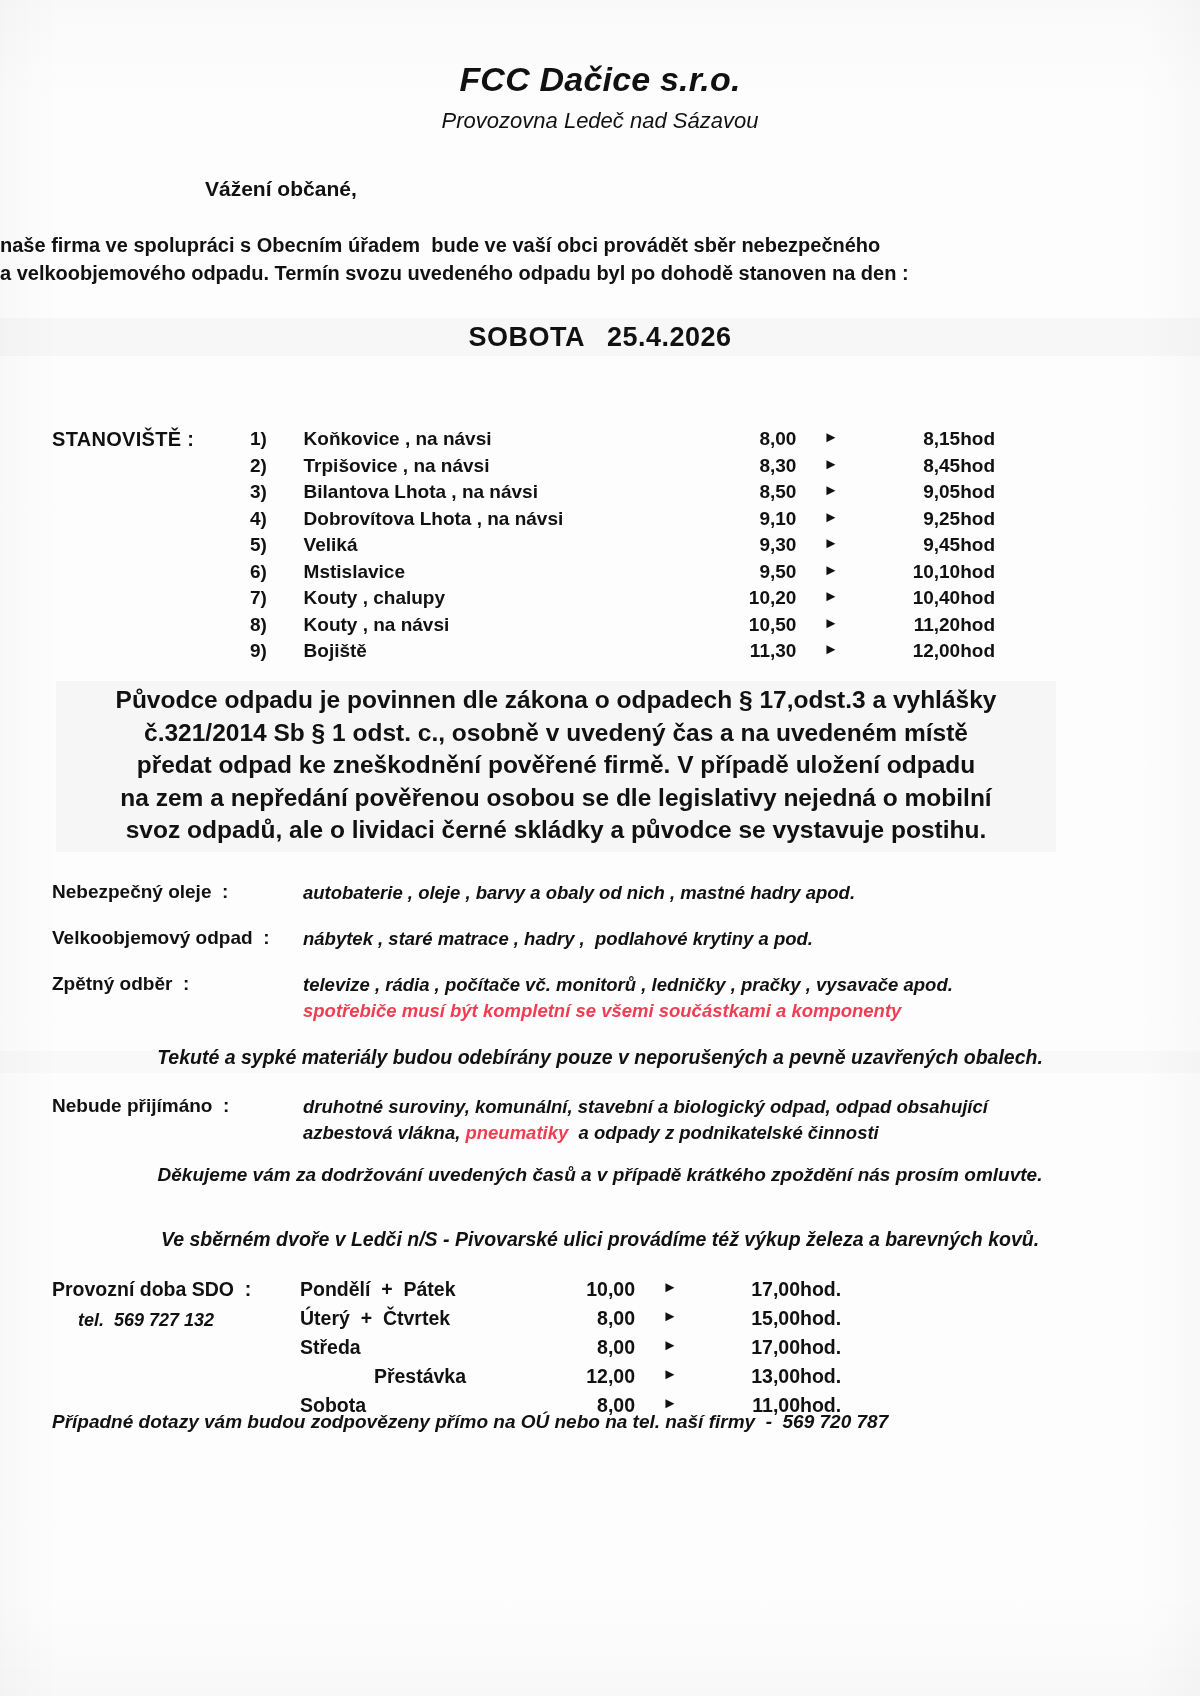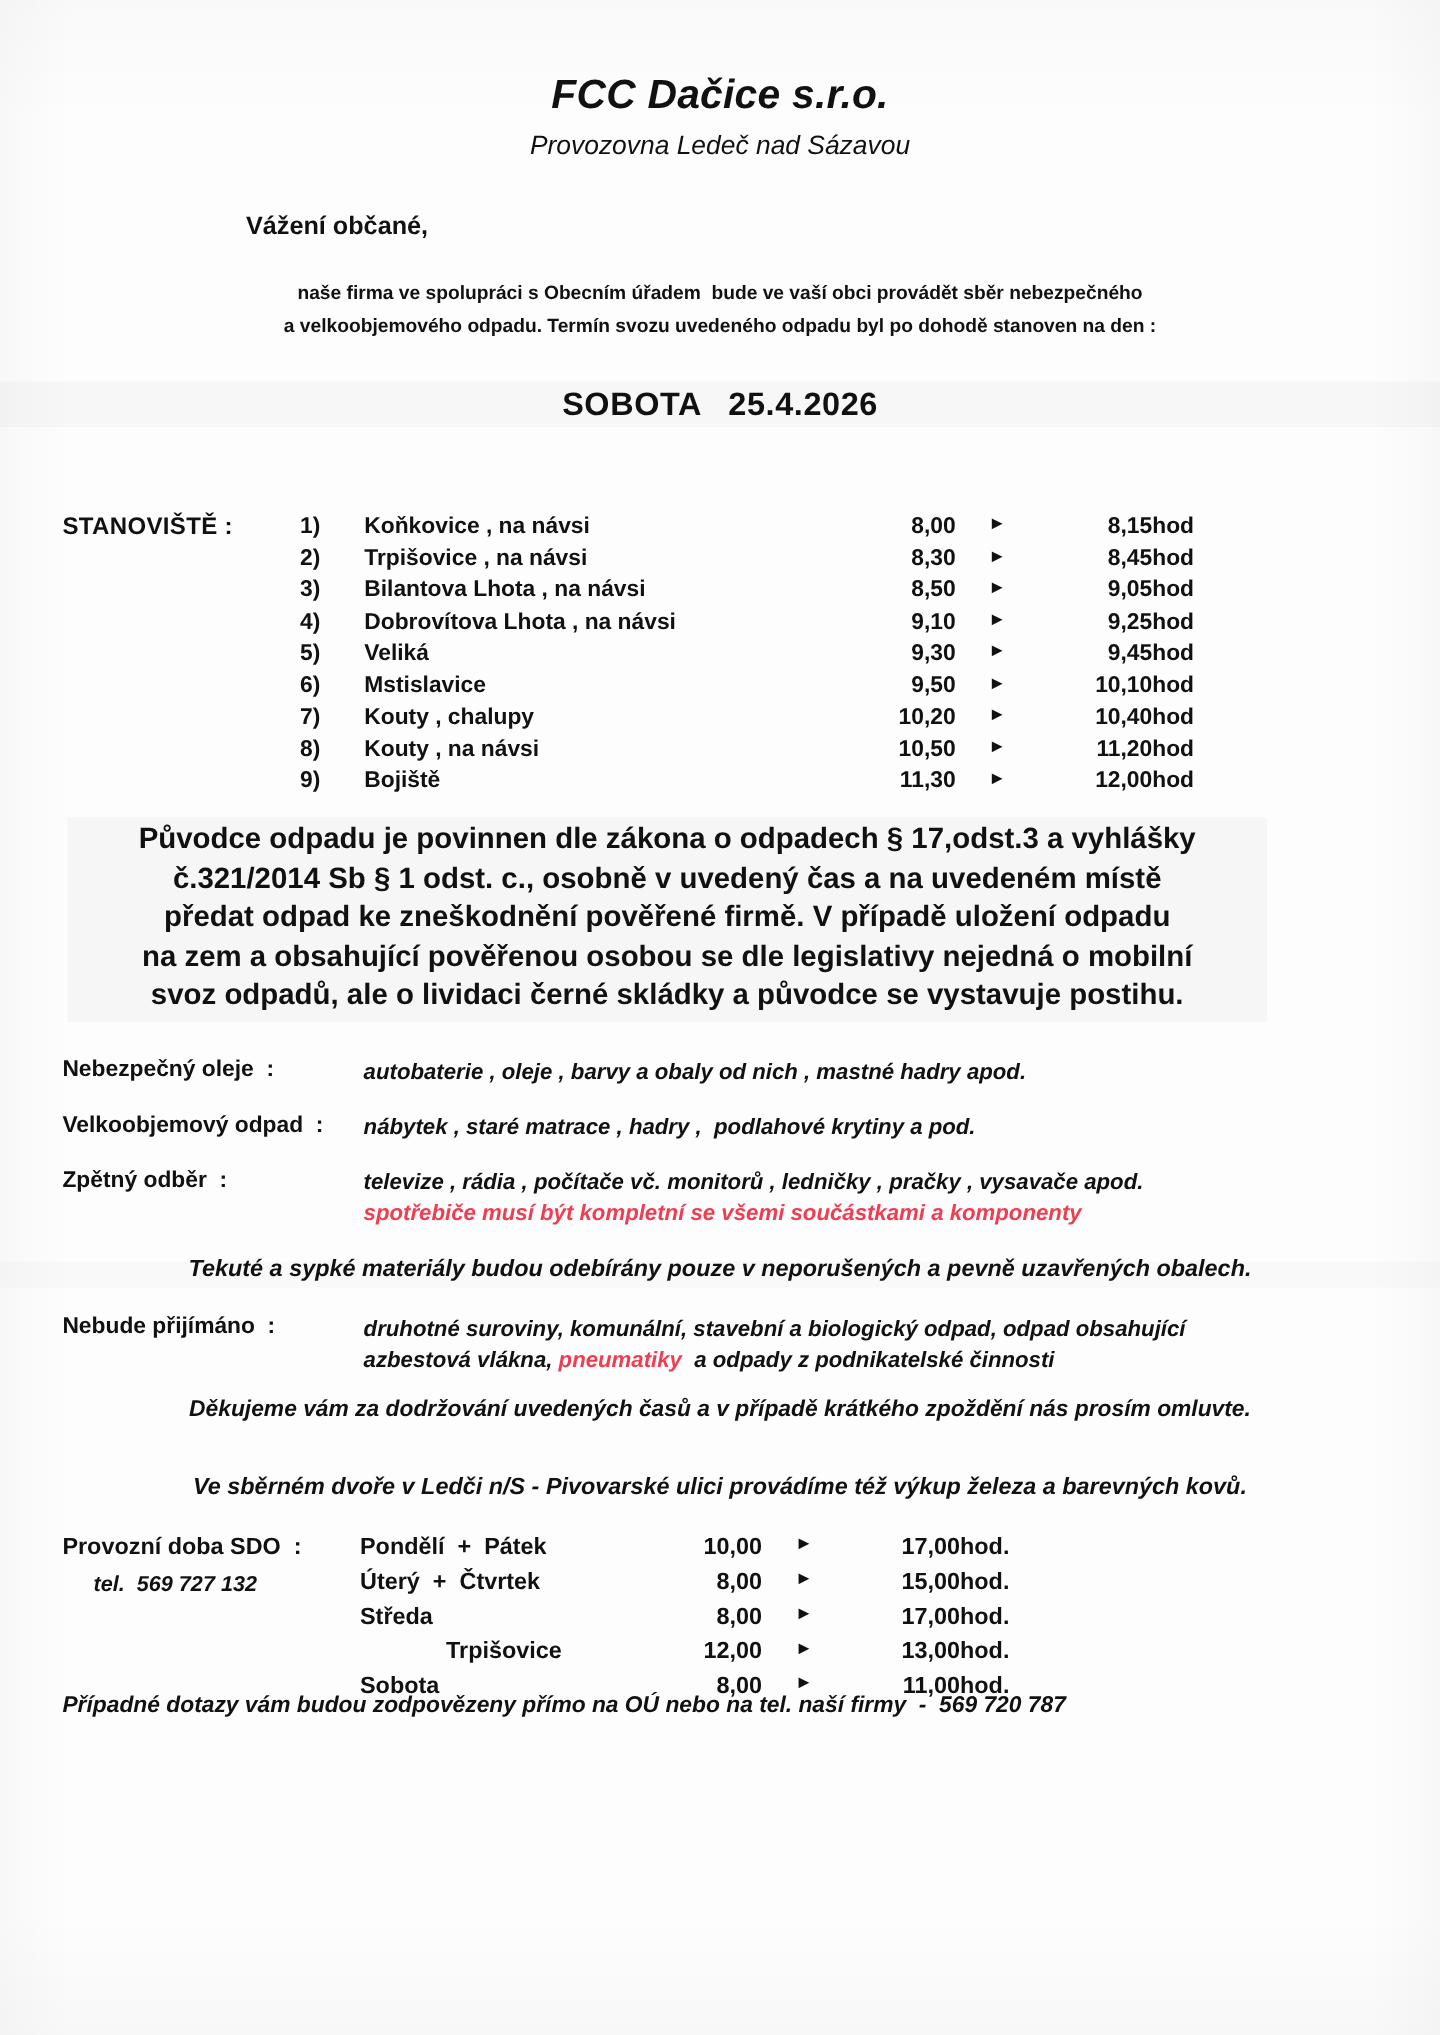--- a/index.html
+++ b/index.html
@@ -62,22 +62,22 @@
     position: absolute;
     left: 205px;
     top: 177px;
     font-size: 21px;
     font-weight: 600;
   }
   .intro {
     position: absolute;
     left: 0; right: 0;
     top: 231px;
-    text-align: center;
-    font-size: 16px;
+    text-align: left;
+    font-size: 20px;
     font-weight: 600;
     line-height: 28px;
   }
   .intro div { white-space: pre; }
 
   
   .dateline {
     position: absolute;
     left: 0; right: 0;
     top: 322px;
@@ -305,21 +305,21 @@
           <td class="c-to">12,00</td>
           <td class="c-unit">hod</td>
         </tr>
       </tbody>
   </table>
 
   <div class="legal">
     <div>Původce odpadu je povinnen dle zákona o odpadech § 17,odst.3 a vyhlášky</div>
     <div>č.321/2014 Sb § 1 odst. c., osobně v uvedený čas a na uvedeném místě</div>
     <div>předat odpad ke zneškodnění pověřené firmě. V případě uložení odpadu</div>
-    <div>na zem a obsahující pověřenou osobou se dle legislativy nejedná o mobilní</div>
+    <div>na zem a nepředání pověřenou osobou se dle legislativy nejedná o mobilní</div>
     <div>svoz odpadů, ale o lividaci černé skládky a původce se vystavuje postihu.</div>
   </div>
 
   <div class="cat cat-label" style="left:52px; top:881px;">Nebezpečný oleje  :</div>
   <div class="cat-val" style="left:303px; top:882px;">autobaterie , oleje , barvy a obaly od nich , mastné hadry apod.</div>
 
   <div class="cat cat-label" style="left:52px; top:927px;">Velkoobjemový odpad  :</div>
   <div class="cat-val" style="left:303px; top:928px;">nábytek , staré matrace , hadry ,  podlahové krytiny a pod.</div>
 
   <div class="cat cat-label" style="left:52px; top:973px;">Zpětný odběr  :</div>
@@ -355,21 +355,21 @@
           <td class="h-unit">hod.</td>
         </tr>
         <tr>
           <td class="h-day">Středa</td>
           <td class="h-from">8,00</td>
           <td class="h-arrow">►</td>
           <td class="h-to">17,00</td>
           <td class="h-unit">hod.</td>
         </tr>
         <tr>
-          <td class="h-day h-break">Trpišovice</td>
+          <td class="h-day h-break">Přestávka</td>
           <td class="h-from">12,00</td>
           <td class="h-arrow">►</td>
           <td class="h-to">13,00</td>
           <td class="h-unit">hod.</td>
         </tr>
         <tr>
           <td class="h-day">Sobota</td>
           <td class="h-from">8,00</td>
           <td class="h-arrow">►</td>
           <td class="h-to">11,00</td>

